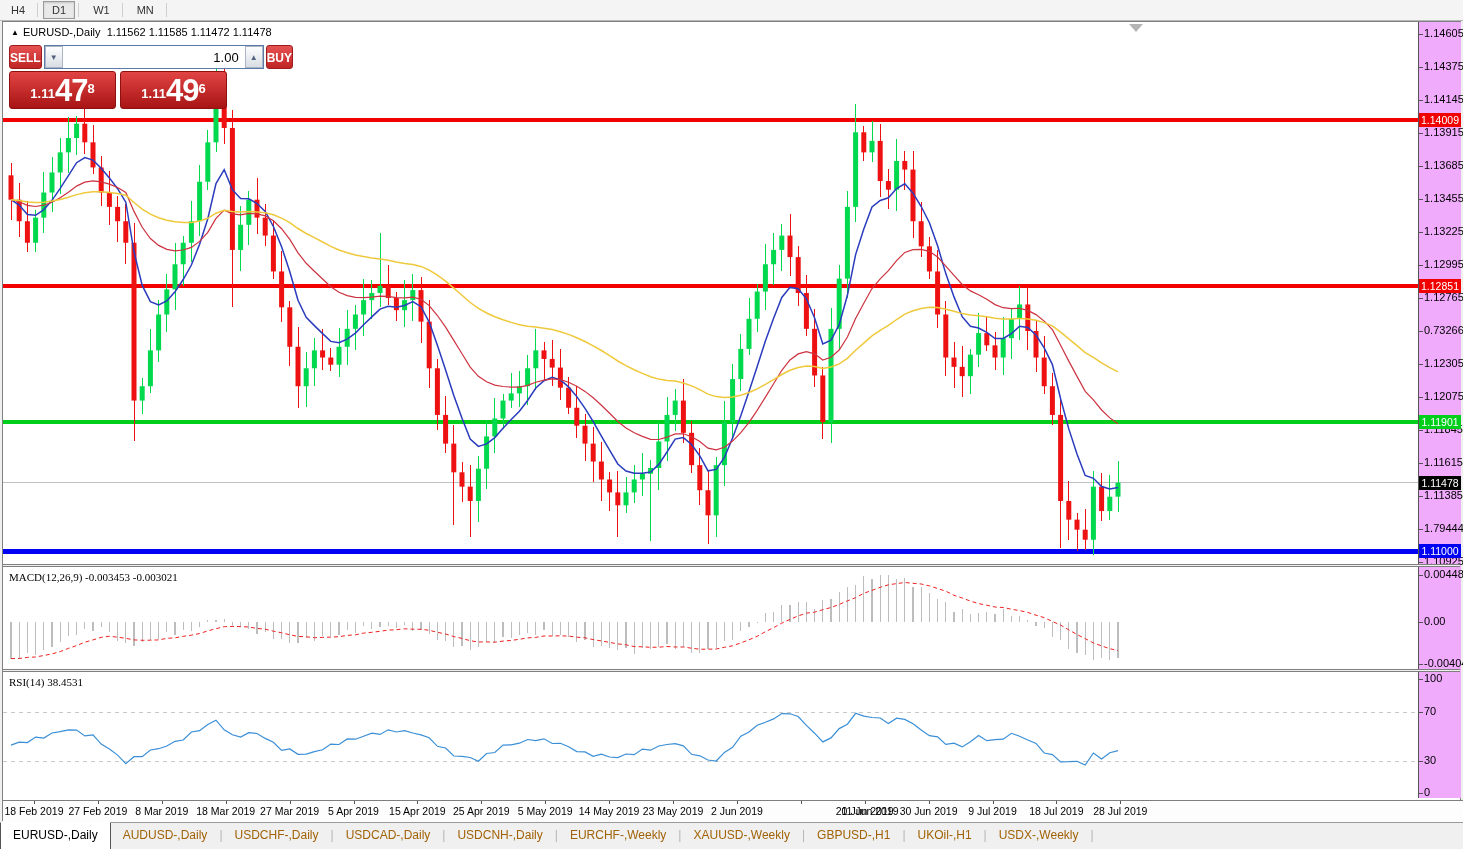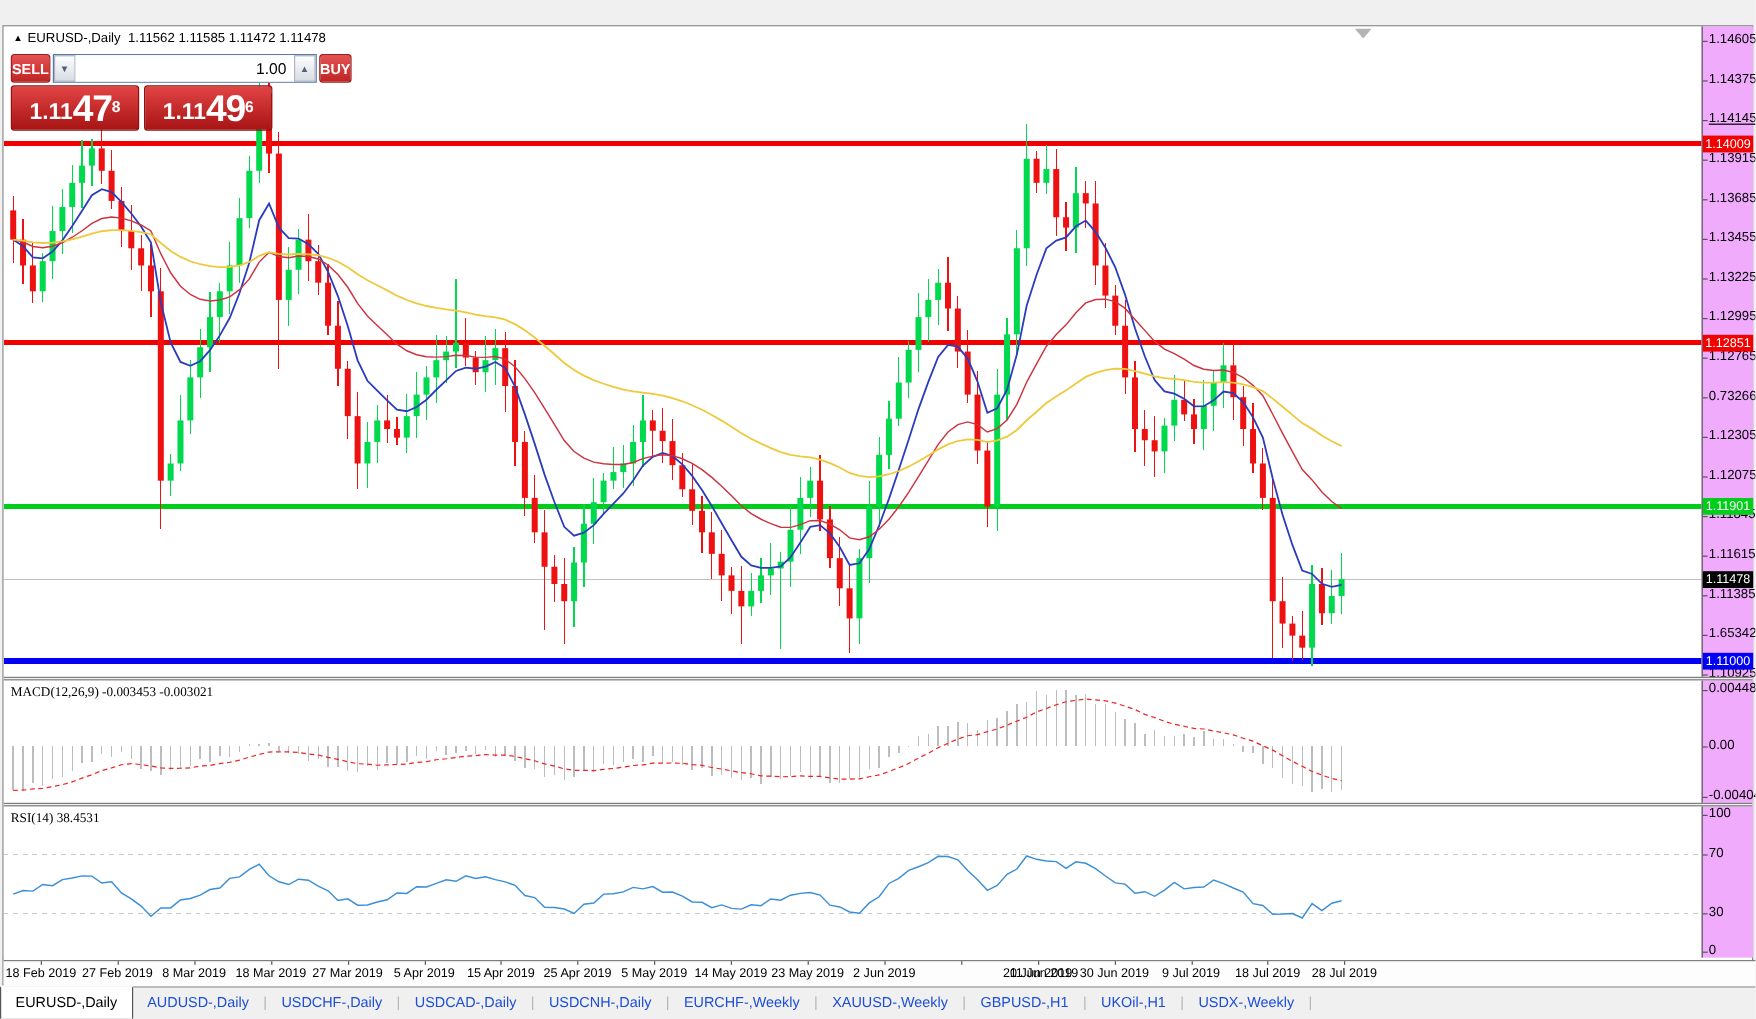--- a/index.html
+++ b/index.html
@@ -44,41 +44,51 @@
         background:#fff;}
   .spbtn{width:18px;background:linear-gradient(#fdfdfd,#d8dde4);border:1px solid #aab4c4;
          box-sizing:border-box;font-size:8px;color:#51627f;text-align:center;line-height:22px;cursor:pointer;}
   #vol{flex:1;border:none;outline:none;font-size:13px;text-align:right;padding:0 6px 0 0;
        font-family:"Liberation Sans",sans-serif;color:#000;min-width:0;}
   #trow2{display:flex;margin-top:2px;height:38px;}
   .bigpx{width:107px;height:38px;border-radius:3px;background:linear-gradient(#e24444,#a81414);
          border:1px solid #8d1111;box-sizing:border-box;color:#fff;display:flex;align-items:flex-end;
          justify-content:center;padding-bottom:2px;cursor:pointer;}
   .bigpx+.bigpx{margin-left:4px;}
-  .px-small{font-size:19px;font-weight:bold;line-height:24px;}
+  .px-small{font-size:13px;font-weight:bold;line-height:24px;}
   .px-big{font-size:31px;font-weight:bold;line-height:30px;letter-spacing:-1px;text-align:center;}
   .px-sup{font-size:13px;font-weight:bold;line-height:34px;align-self:flex-start;}
   
   #dates{position:absolute;left:0;top:778px;width:1463px;height:21px;background:#fdfdfd;
          border-top:1px solid #7e7e7e;}
   .datelbl{position:absolute;top:4px;font-size:10.5px;color:#000;transform:translateX(-50%);white-space:nowrap;}
   .datetick{position:absolute;top:0;width:1px;height:3px;background:#555;}
   
   #tabs{position:absolute;left:0;top:822px;width:1463px;height:27px;background:#f0f0f0;
         border-top:1px solid #9a9a9a;display:flex;align-items:stretch;font-size:12px;}
-  .tab{padding:0 12px;line-height:24px;color:#1d4ed8;cursor:pointer;white-space:nowrap;}
+  .tab{padding:0 12px;line-height:24px;color:#a16207;cursor:pointer;white-space:nowrap;}
   .tab.active{background:#fff;border:1px solid #555;border-top:1px solid #fff;margin-top:-1px;
               color:#000;}
   .tabsep{color:#b5b5b5;line-height:24px;}
 </style>
 </head>
 <body>
 
 <div id="app">
 
+  <div id="toolbar">
+      <div class="tfbtn">H4</div>
+      <div class="tfsep"></div>
+      <div class="tfbtn active">D1</div>
+      <div class="tfsep"></div>
+      <div class="tfbtn">W1</div>
+      <div class="tfsep"></div>
+      <div class="tfbtn">MN</div>
+      <div class="tfsep"></div>
+    </div>
 
   <div id="chartwin">
     <div id="panes">
         <svg width="1415" height="542" viewBox="0 0 1415 542" class="pane" style="top: 0px;">
           <rect x="0" y="0" width="1415" height="542" fill="#ffffff"></rect>
           <rect x="0" y="95.50932568149162" width="1415" height="4" fill="#f20000" shape-rendering="crispEdges"></rect>
           <rect x="0" y="261.6499282639901" width="1415" height="4" fill="#f20000" shape-rendering="crispEdges"></rect>
           <rect x="0" y="397.9483500717353" width="1415" height="4" fill="#00ce1b" shape-rendering="crispEdges"></rect>
           <rect x="0" y="526.7166427546616" width="1415" height="5" fill="#0000f2" shape-rendering="crispEdges"></rect>
           <rect x="0" y="460.1370157819212" width="1415" height="1" fill="#c0c0c0" shape-rendering="crispEdges"></rect>
@@ -400,34 +410,34 @@
         </div>
       </div>
     </div>
 
     <div class="panelabel" style="left:6px;top:549px">MACD(12,26,9) -0.003453 -0.003021</div>
     <div class="panelabel" style="left:6px;top:654px">RSI(14) 38.4531</div>
 
     <div id="axis">
         <div class="ptick" style="top: 5px;">1.14605</div>
         <div class="ptick" style="top: 37.9986px;">1.14375</div>
-        <div class="ptick" style="top: 70.9971px; text-decoration: underline;">1.14145</div>
+        <div class="ptick" style="top: 70.9971px;">1.14145</div>
         <div class="ptick" style="top: 103.996px;">1.13915</div>
         <div class="ptick" style="top: 136.994px;">1.13685</div>
         <div class="ptick" style="top: 169.993px;">1.13455</div>
         <div class="ptick" style="top: 202.991px;">1.13225</div>
         <div class="ptick" style="top: 235.99px;">1.12995</div>
         <div class="ptick" style="top: 268.989px; text-align: center;">1.12765</div>
         <div class="ptick" style="top: 301.987px;">0.73266</div>
         <div class="ptick" style="top: 334.986px;">1.12305</div>
         <div class="ptick" style="top: 367.984px;">1.12075</div>
         <div class="ptick" style="top: 400.983px;">1.11845</div>
         <div class="ptick" style="top: 433.981px;">1.11615</div>
         <div class="ptick" style="top: 466.98px;">1.11385</div>
-        <div class="ptick" style="top: 499.978px;">1.65342</div>
+        <div class="ptick" style="top: 499.978px;">1.79444</div>
         <div class="ptick" style="top: 532.977px;">1.10925</div>
         <div class="plevel" style="top: 90.5093px; background: rgb(242, 0, 0);">1.14009</div>
         <div class="plevel" style="top: 256.65px; background: rgb(242, 0, 0);">1.12851</div>
         <div class="plevel" style="top: 392.948px; background: rgb(0, 206, 27);">1.11901</div>
         <div class="plevel" style="top: 522.217px; background: rgb(0, 0, 242);">1.11000</div>
         <div class="plevel" style="top: 453.637px; background: rgb(0, 0, 0);">1.11478</div>
         <div class="ptick" style="top: 546.079px;">0.004481</div>
         <div class="ptick" style="top: 593px;">0.00</div>
         <div class="ptick" style="top: 635.387px;">-0.004048</div>
         <div class="ptick" style="top: 650px;">100</div>

